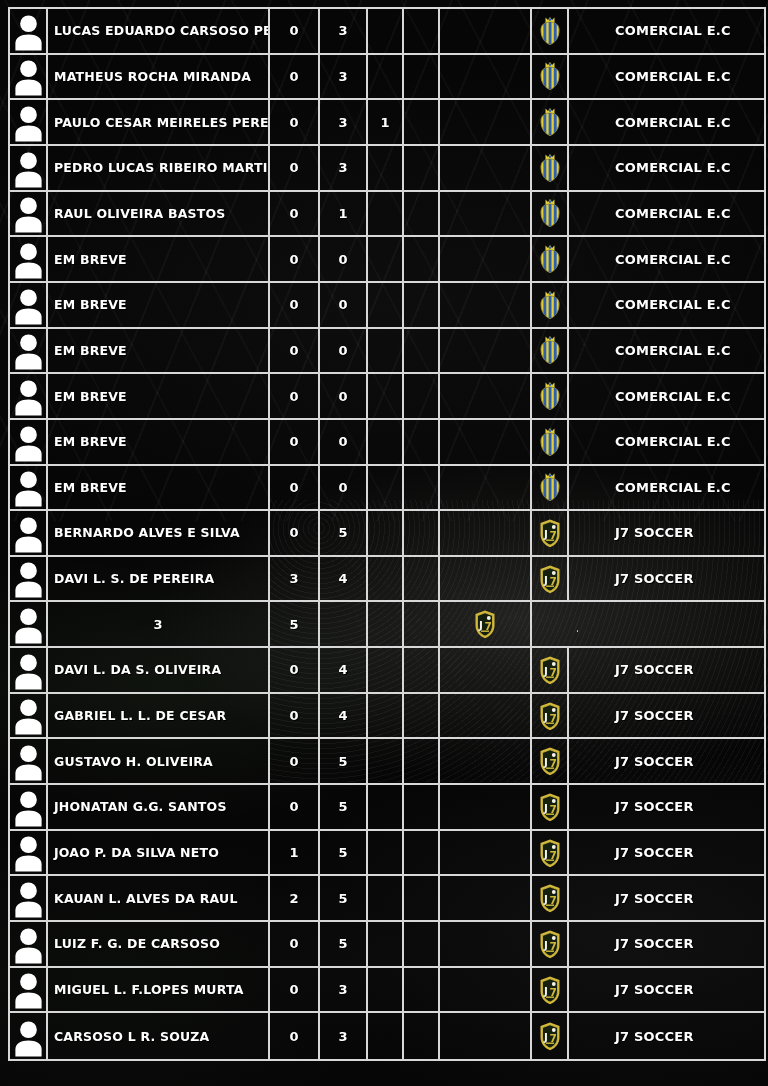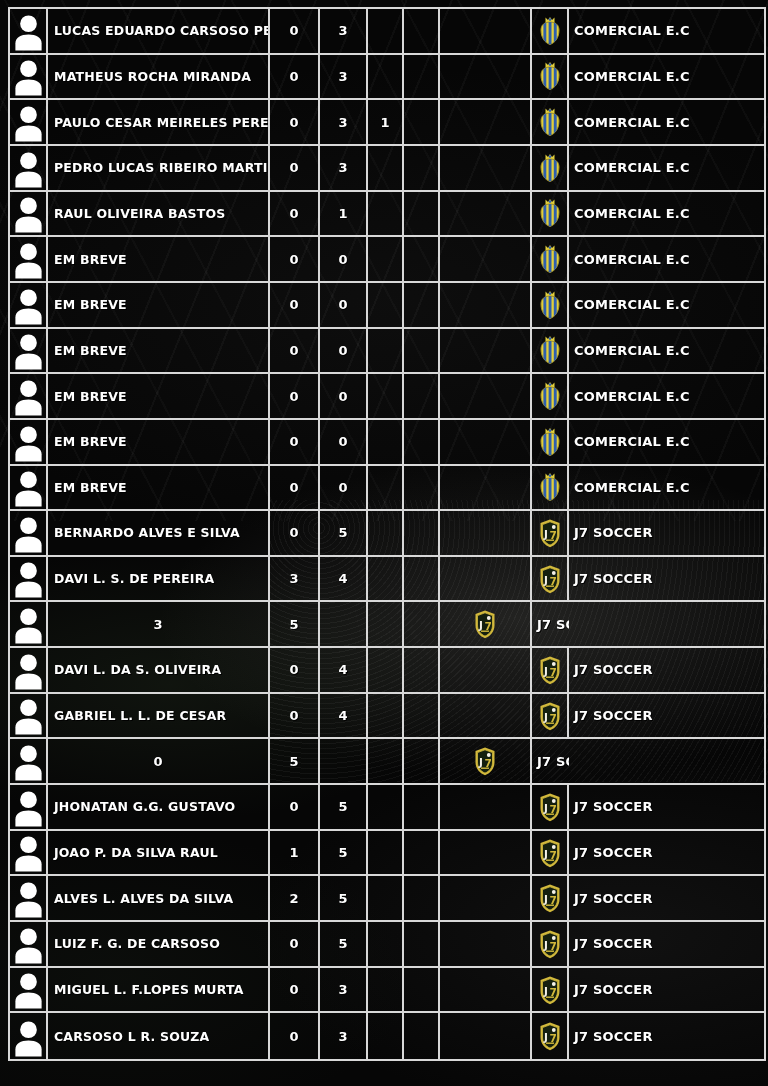--- a/index.html
+++ b/index.html
@@ -46,21 +46,21 @@
   }
   .row:last-child{border-bottom:none;}
   .cell{
     box-sizing:border-box;
     border-right:2px solid var(--grid,#d8d8d8);
     display:flex;align-items:center;
     min-width:0;min-height:0;
     color:var(--text,#fff);
     overflow:hidden;
   }
-  .cell:last-child{border-right:none;}
+  .cell:last-child{border-right:none;margin-left:41px;}
   .c-avatar{justify-content:center;align-items:flex-end;padding-bottom:2px;}
   .c-avatar svg{display:block;}
   .c-name{padding-left:6px;font-size:12.5px;font-weight:700;letter-spacing:.2px;white-space:nowrap;
     text-shadow:1px 1px 0 rgba(0,0,0,.9);}
   .c-num,.c-wide{justify-content:center;font-size:13px;font-weight:700;text-shadow:1px 1px 0 rgba(0,0,0,.9);}
   .c-badge{justify-content:center;}
   .c-team{padding-left:5px;font-size:13px;font-weight:700;letter-spacing:.2px;white-space:nowrap;
     text-shadow:1px 1px 0 rgba(0,0,0,.9);}
 </style>
 </head>
@@ -577,20 +577,21 @@
     <div class="cell c-team">J7 SOCCER</div>
   </div>
 
   <div class="row">
     <div class="cell c-avatar">
       <svg width="33" height="37" viewBox="0 0 34 38" aria-hidden="true">
         <circle cx="17" cy="10" r="8.6" fill="#ffffff"></circle>
         <path d="M3.5,37.5 L3.5,30 C3.5,24 9,21 17,21 C25,21 30.5,24 30.5,30 L30.5,37.5 Z" fill="#ffffff"></path>
       </svg>
     </div>
+    <div class="cell c-name">GUSTAVO H. OLIVEIRA</div>
     <div class="cell c-num">0</div>
     <div class="cell c-num">5</div>
     <div class="cell c-num"></div>
     <div class="cell c-num"></div>
     <div class="cell c-wide"></div>
     <div class="cell c-badge">
 
       <svg width="24" height="30" viewBox="0 0 24 30" aria-hidden="true">
         <path d="M12,1.5 L21.5,5 L21.5,16 C21.5,22.8 17.6,27 12,29.3 C6.4,27 2.5,22.8 2.5,16 L2.5,5 Z" style="fill:var(--j7-gold)"></path>
         <path d="M12,3.8 L19.5,6.6 L19.5,16 C19.5,21.6 16.5,25.2 12,27.1 C7.5,25.2 4.5,21.6 4.5,16 L4.5,6.6 Z" style="fill:var(--j7-dark);stroke:var(--j7-gold)" stroke-width="0.8"></path>
@@ -603,21 +604,21 @@
     <div class="cell c-team">J7 SOCCER</div>
   </div>
 
   <div class="row">
     <div class="cell c-avatar">
       <svg width="33" height="37" viewBox="0 0 34 38" aria-hidden="true">
         <circle cx="17" cy="10" r="8.6" fill="#ffffff"></circle>
         <path d="M3.5,37.5 L3.5,30 C3.5,24 9,21 17,21 C25,21 30.5,24 30.5,30 L30.5,37.5 Z" fill="#ffffff"></path>
       </svg>
     </div>
-    <div class="cell c-name">JHONATAN G.G. GUSTAVO</div>
+    <div class="cell c-name">JHONATAN G.G. SANTOS</div>
     <div class="cell c-num">0</div>
     <div class="cell c-num">5</div>
     <div class="cell c-num"></div>
     <div class="cell c-num"></div>
     <div class="cell c-wide"></div>
     <div class="cell c-badge">
 
       <svg width="24" height="30" viewBox="0 0 24 30" aria-hidden="true">
         <path d="M12,1.5 L21.5,5 L21.5,16 C21.5,22.8 17.6,27 12,29.3 C6.4,27 2.5,22.8 2.5,16 L2.5,5 Z" style="fill:var(--j7-gold)"></path>
         <path d="M12,3.8 L19.5,6.6 L19.5,16 C19.5,21.6 16.5,25.2 12,27.1 C7.5,25.2 4.5,21.6 4.5,16 L4.5,6.6 Z" style="fill:var(--j7-dark);stroke:var(--j7-gold)" stroke-width="0.8"></path>
@@ -630,21 +631,21 @@
     <div class="cell c-team">J7 SOCCER</div>
   </div>
 
   <div class="row">
     <div class="cell c-avatar">
       <svg width="33" height="37" viewBox="0 0 34 38" aria-hidden="true">
         <circle cx="17" cy="10" r="8.6" fill="#ffffff"></circle>
         <path d="M3.5,37.5 L3.5,30 C3.5,24 9,21 17,21 C25,21 30.5,24 30.5,30 L30.5,37.5 Z" fill="#ffffff"></path>
       </svg>
     </div>
-    <div class="cell c-name">JOAO P. DA SILVA RAUL</div>
+    <div class="cell c-name">JOAO P. DA SILVA NETO</div>
     <div class="cell c-num">1</div>
     <div class="cell c-num">5</div>
     <div class="cell c-num"></div>
     <div class="cell c-num"></div>
     <div class="cell c-wide"></div>
     <div class="cell c-badge">
 
       <svg width="24" height="30" viewBox="0 0 24 30" aria-hidden="true">
         <path d="M12,1.5 L21.5,5 L21.5,16 C21.5,22.8 17.6,27 12,29.3 C6.4,27 2.5,22.8 2.5,16 L2.5,5 Z" style="fill:var(--j7-gold)"></path>
         <path d="M12,3.8 L19.5,6.6 L19.5,16 C19.5,21.6 16.5,25.2 12,27.1 C7.5,25.2 4.5,21.6 4.5,16 L4.5,6.6 Z" style="fill:var(--j7-dark);stroke:var(--j7-gold)" stroke-width="0.8"></path>
@@ -657,21 +658,21 @@
     <div class="cell c-team">J7 SOCCER</div>
   </div>
 
   <div class="row">
     <div class="cell c-avatar">
       <svg width="33" height="37" viewBox="0 0 34 38" aria-hidden="true">
         <circle cx="17" cy="10" r="8.6" fill="#ffffff"></circle>
         <path d="M3.5,37.5 L3.5,30 C3.5,24 9,21 17,21 C25,21 30.5,24 30.5,30 L30.5,37.5 Z" fill="#ffffff"></path>
       </svg>
     </div>
-    <div class="cell c-name">ALVES L. ALVES DA SILVA</div>
+    <div class="cell c-name">KAUAN L. ALVES DA RAUL</div>
     <div class="cell c-num">2</div>
     <div class="cell c-num">5</div>
     <div class="cell c-num"></div>
     <div class="cell c-num"></div>
     <div class="cell c-wide"></div>
     <div class="cell c-badge">
 
       <svg width="24" height="30" viewBox="0 0 24 30" aria-hidden="true">
         <path d="M12,1.5 L21.5,5 L21.5,16 C21.5,22.8 17.6,27 12,29.3 C6.4,27 2.5,22.8 2.5,16 L2.5,5 Z" style="fill:var(--j7-gold)"></path>
         <path d="M12,3.8 L19.5,6.6 L19.5,16 C19.5,21.6 16.5,25.2 12,27.1 C7.5,25.2 4.5,21.6 4.5,16 L4.5,6.6 Z" style="fill:var(--j7-dark);stroke:var(--j7-gold)" stroke-width="0.8"></path>

